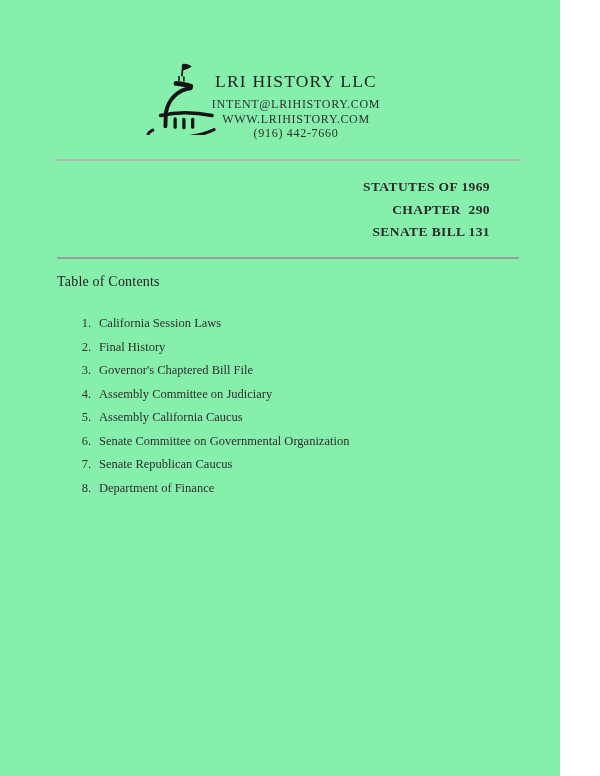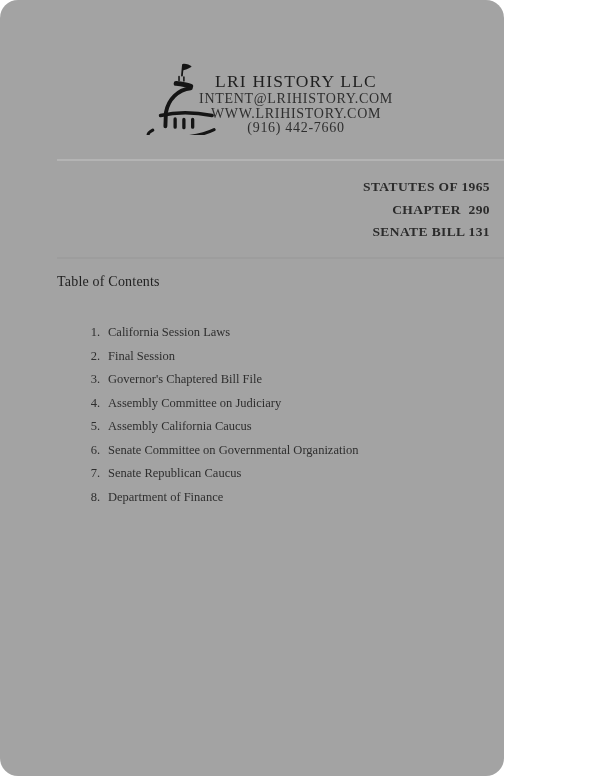--- a/index.html
+++ b/index.html
@@ -1,24 +1,23 @@
 <!DOCTYPE html>
 <html><head>
 <meta charset="utf-8">
 <style>
   html, body { margin: 0; padding: 0; background: #ffffff; }
   .page {
     position: relative;
-    width: 504px;
+    width: 560px;
     height: 776px;
-    background: #a3a3a3;
+    background: #86efac;
     font-family: "Liberation Serif", serif;
     color: #262626;
     overflow: hidden;
-    border-radius: 18px;
   }
 
   
   .logo {
     position: absolute;
     left: 141px;
     top: 61px;
     width: 78px;
     height: 74px;
   }
@@ -30,21 +29,22 @@
     text-align: center;
   }
   .company-name {
     font-size: 17.5px;
     letter-spacing: 1.2px;
     color: #1f1f1f;
     font-weight: 400;
     white-space: nowrap;
   }
   .contact-block {
-    font-size: 14px;
+    margin-top: 5px;
+    font-size: 12px;
     letter-spacing: 0.7px;
     line-height: 14.5px;
     color: #2e2e2e;
   }
 
   
   .rule { position: absolute; left: 57px; width: 462px; }
   .rule-1 { top: 159px; height: 2px; background: #b4b4b4; }
   .rule-2 { top: 257px; height: 1.5px; background: #9d9d9d; }
 
@@ -71,21 +71,21 @@
     font-size: 14px;
     font-weight: normal;
     letter-spacing: 0.2px;
     color: #1f1f1f;
   }
   .toc-list {
     position: absolute;
     left: 57px;
     top: 304px;
     width: 462px;
-    margin: 17px;
+    margin: 8px;
     padding: 0;
     list-style: none;
     font-size: 12.5px;
     color: #2e2e2e;
   }
   .toc-list li {
     height: 23.5px;
     line-height: 23.5px;
     white-space: nowrap;
   }
@@ -128,35 +128,35 @@
     <div class="contact-block">
       <div>INTENT@LRIHISTORY.COM</div>
       <div>WWW.LRIHISTORY.COM</div>
       <div>(916) 442-7660</div>
     </div>
   </div>
 
   <div class="rule rule-1"></div>
 
   <div class="case-header">
-    <div class="line">STATUTES OF 1965</div>
+    <div class="line">STATUTES OF 1969</div>
     <div class="line">CHAPTER  290</div>
     <div class="line">SENATE BILL 131</div>
   </div>
 
   <div class="rule rule-2"></div>
 
   <div class="toc-title">Table of Contents</div>
 
   <ol class="toc-list">
     <li>
       <span class="toc-num">1.</span><span>California Session Laws</span>
     </li>
     <li>
-      <span class="toc-num">2.</span><span>Final Session</span>
+      <span class="toc-num">2.</span><span>Final History</span>
     </li>
     <li>
       <span class="toc-num">3.</span><span>Governor's Chaptered Bill File</span>
     </li>
     <li>
       <span class="toc-num">4.</span><span>Assembly Committee on Judiciary</span>
     </li>
     <li>
       <span class="toc-num">5.</span><span>Assembly California Caucus</span>
     </li>

